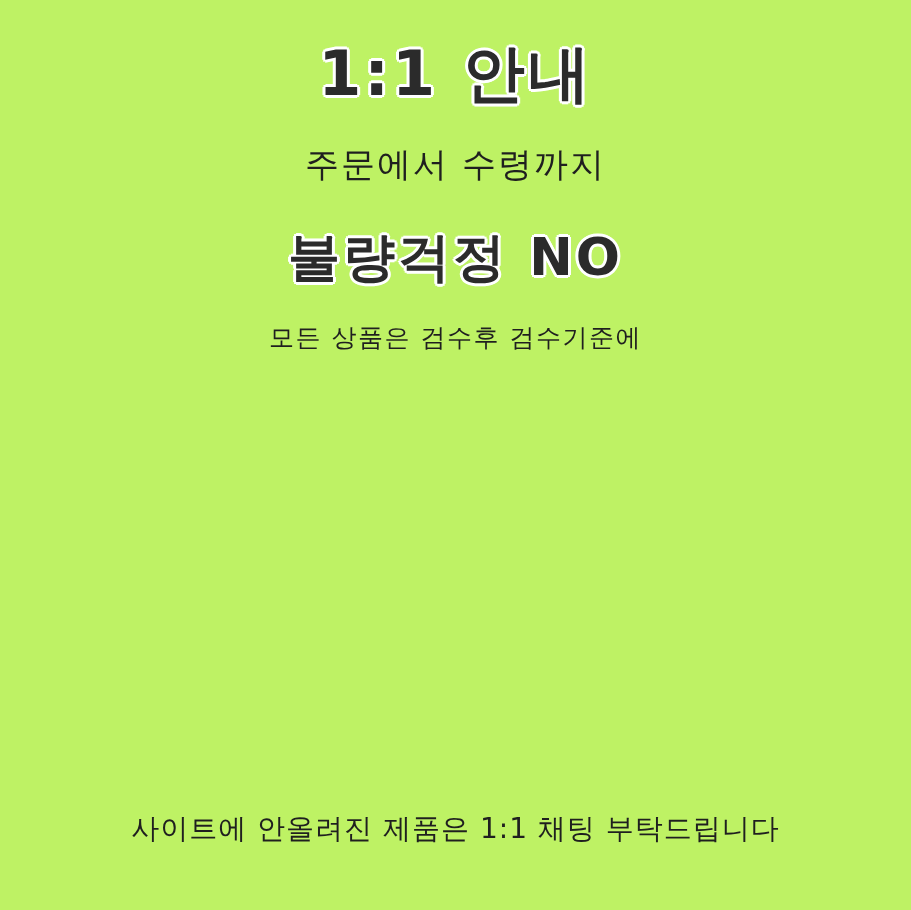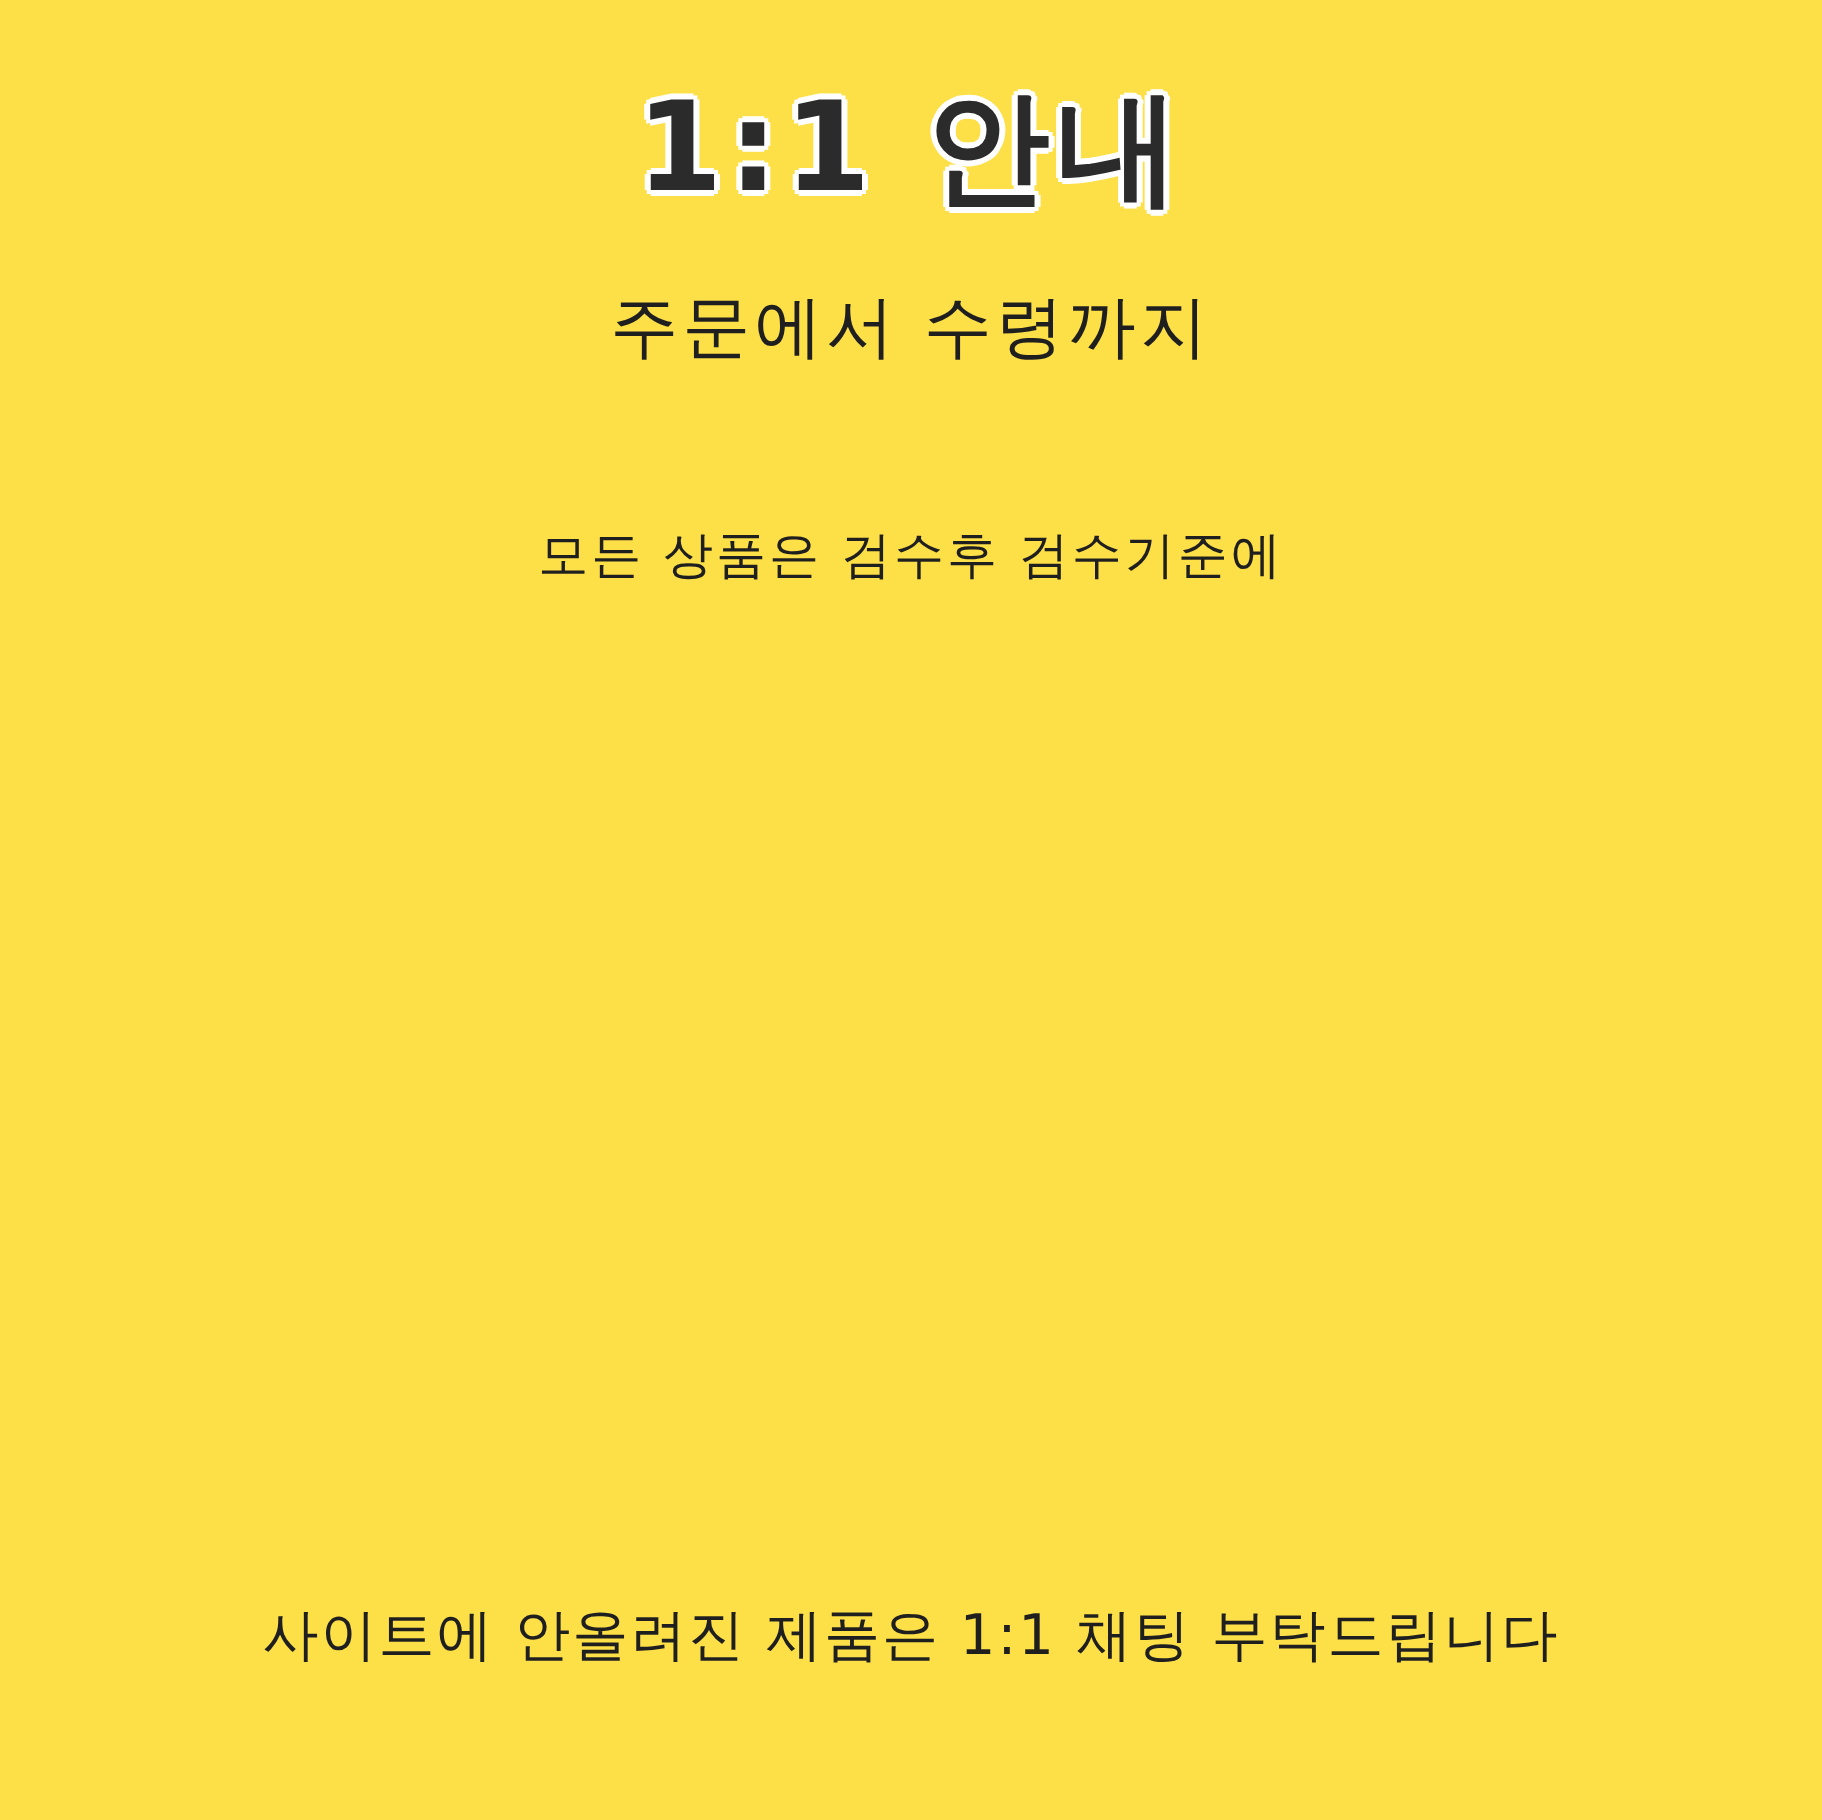--- a/index.html
+++ b/index.html
@@ -10,21 +10,21 @@
     width: 911px;
     height: 910px;
     overflow: hidden;
     background: #f9c6e0;
     font-family: "DejaVu Sans", sans-serif;
   }
   .poster {
     position: relative;
     width: 911px;
     height: 910px;
-    background: #fde047;
+    background: #bef264;
     box-sizing: border-box;
     display: flex;
     flex-direction: column;
     align-items: center;
     padding-top: 24px;
   }
   .headline {
     font-family: "DejaVu Sans", sans-serif;
     font-weight: bold;
     color: #2b2b2b;
@@ -78,21 +78,21 @@
     font-size: 28px;
     letter-spacing: 1px;
     color: #1f1f1f;
     text-align: center;
     line-height: 1.4;
   }
   .footer-wrap {
     position: absolute;
     left: 0;
     right: 0;
-    bottom: 45px;
+    bottom: 34px;
     display: flex;
     justify-content: center;
   }
 </style>
 </head>
 <body>
 
 <div class="poster">
 
   <div class="block">
@@ -101,20 +101,21 @@
 
   <div class="gap-a"></div>
 
   <div class="block">
     <p class="sub-line">주문에서 수령까지</p>
   </div>
 
   <div class="gap-b"></div>
 
   <div class="block">
+    <div class="headline headline-2">불량걱정 NO</div>
     <div class="gap-c"></div>
     <p class="sub-line body-line">모든 상품은 검수후 검수기준에</p>
   </div>
 
   <div class="gap-d"></div>
 
 
   <div class="footer-wrap">
     <p class="footer-note">사이트에 안올려진 제품은  1:1 채팅 부탁드립니다</p>
   </div>

